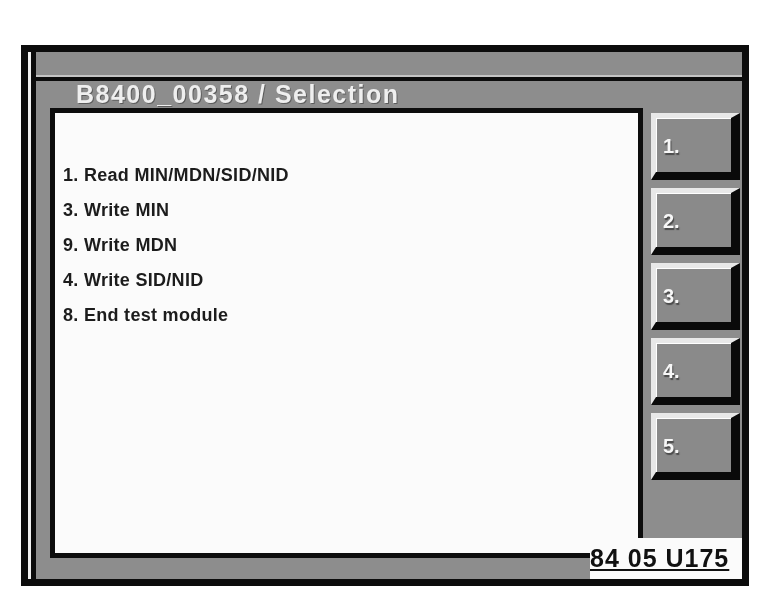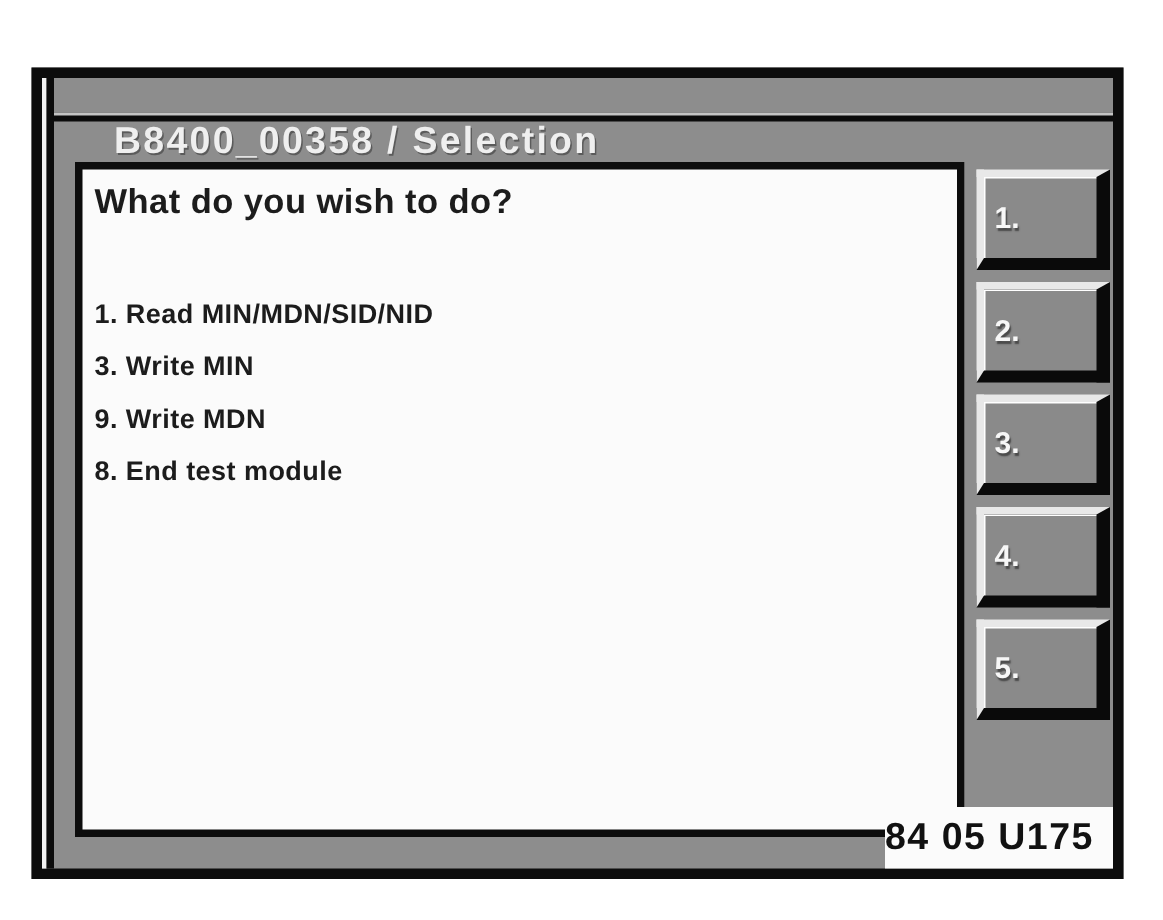--- a/index.html
+++ b/index.html
@@ -124,40 +124,41 @@
   }
   .status span {
     display: inline-block;
     padding-right: 15px;
     line-height: 41px;
     font-size: 25px;
     font-weight: bold;
     letter-spacing: 1px;
     color: #111111;
     white-space: nowrap;
+    text-decoration: underline;
   }
 </style>
 </head>
 <body>
 
 <div class="device">
 
   <div class="rail-light"></div>
   <div class="rail-dark"></div>
 
   <div class="top-divider"></div>
 
   <div class="title">B8400_00358 / Selection</div>
 
   <div class="content">
-    <div class="prompt">What do you wish to do?</div>
     <div class="menu">
       <div class="menu-item">1. Read MIN/MDN/SID/NID</div>
       <div class="menu-item">3. Write MIN</div>
       <div class="menu-item">9. Write MDN</div>
+      <div class="menu-item">4. Write SID/NID</div>
       <div class="menu-item">8. End test module</div>
     </div>
   </div>
 
   <button class="key" style="top:61px">
     <span class="key-label">1.</span>
   </button>
   <button class="key" style="top:136px">
     <span class="key-label">2.</span>
   </button>

